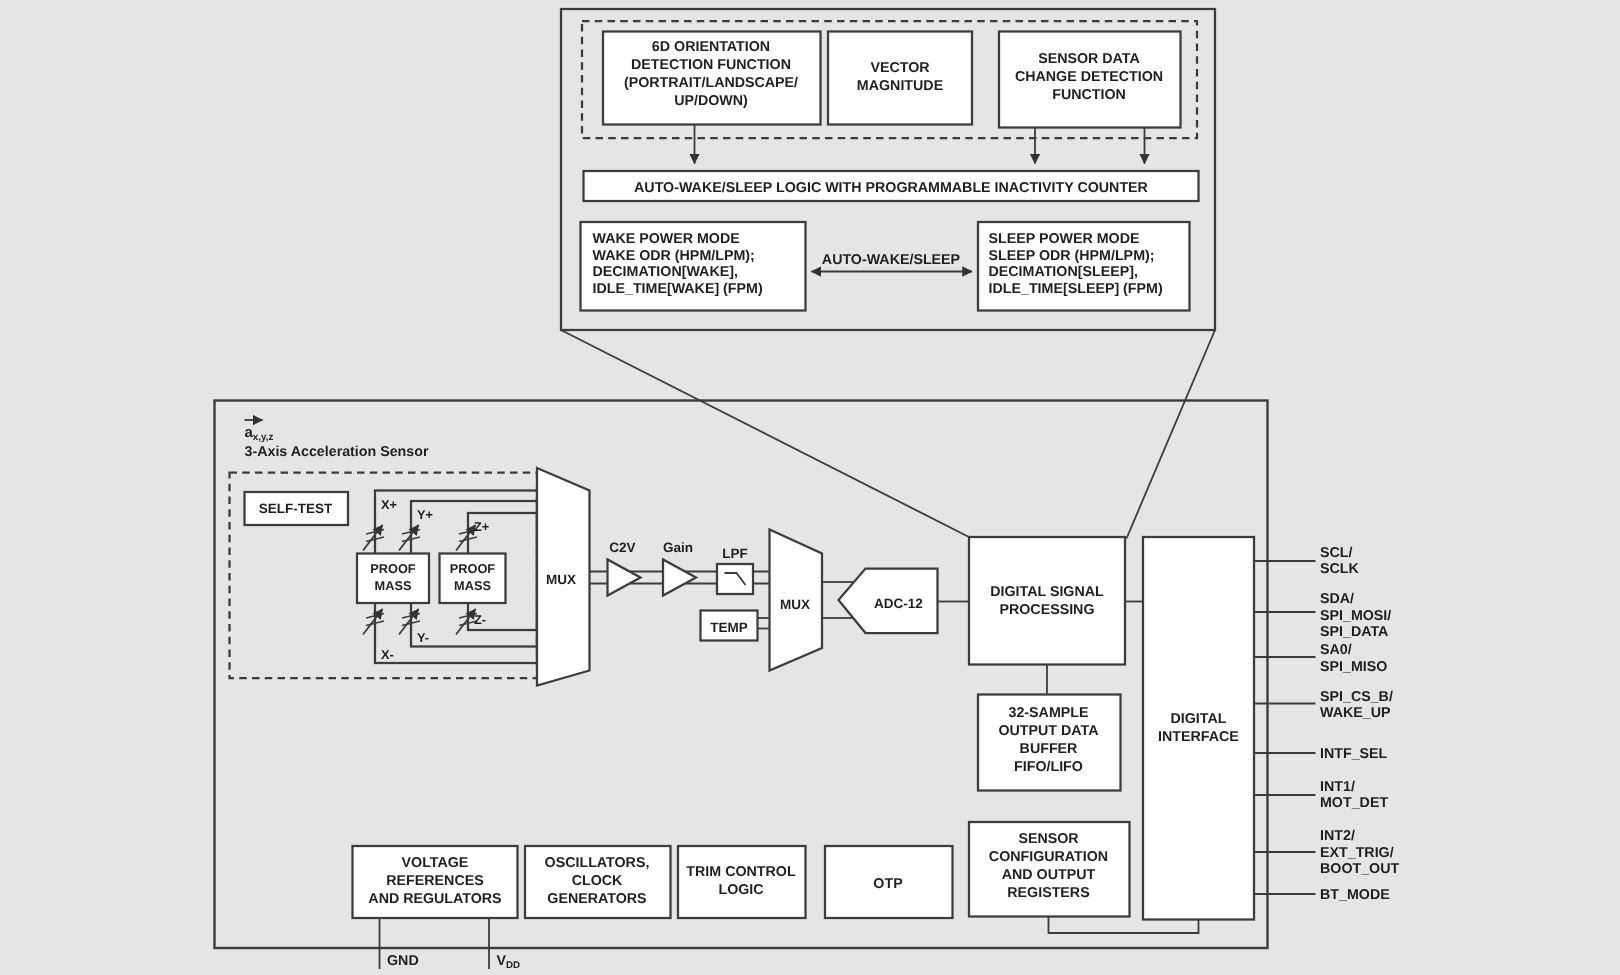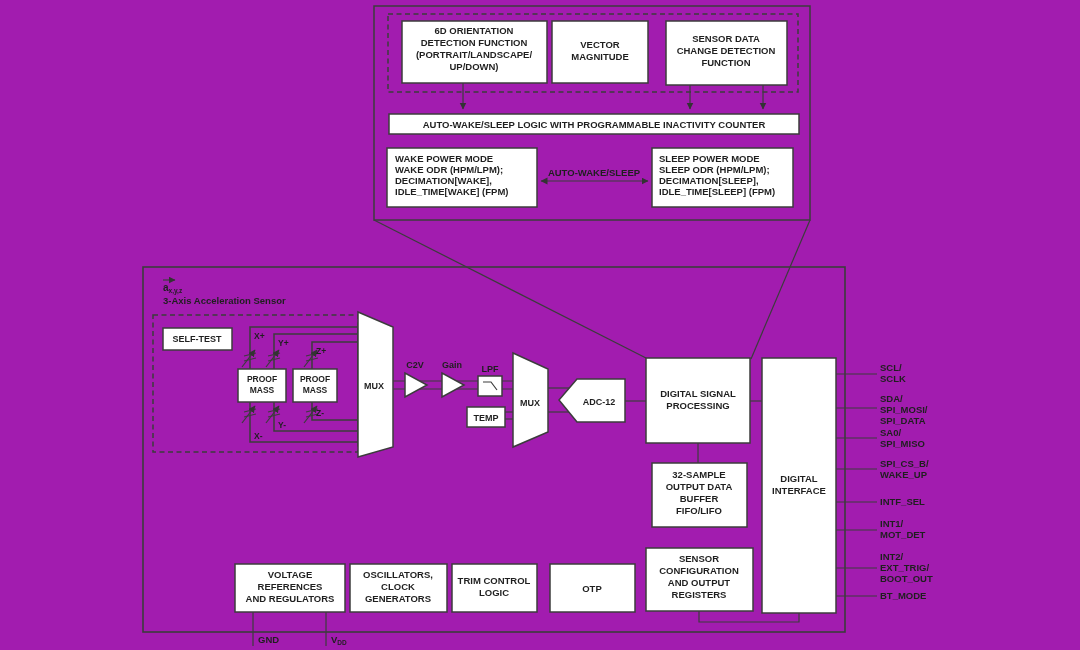--- a/index.html
+++ b/index.html
@@ -1,16 +1,16 @@
 <!DOCTYPE html>
 <html><head>
 <meta charset="utf-8">
 <style>
   html,body{margin:0;padding:0;background:#ffffff;}
-  .stage{width:1080px;height:650px;position:relative;background:#a21caf;}
+  .stage{width:1080px;height:650px;position:relative;background:#e5e5e5;}
   text, tspan{font-family:"Liberation Sans",sans-serif;font-weight:bold;fill:#1f1f1f;}
   .t95{font-size:9.5px;}
   .t9{font-size:9px;}
   .t85{font-size:8.5px;}
   .t10{font-size:10px;}
   .sub{font-size:6.5px;}
   .mid{text-anchor:middle;}
   .box{fill:#ffffff;stroke:#3c3c3c;stroke-width:1.5;}
   .ln{fill:none;stroke:#3c3c3c;stroke-width:1.5;}
   .wire{fill:none;stroke:#3c3c3c;stroke-width:1.2;}

